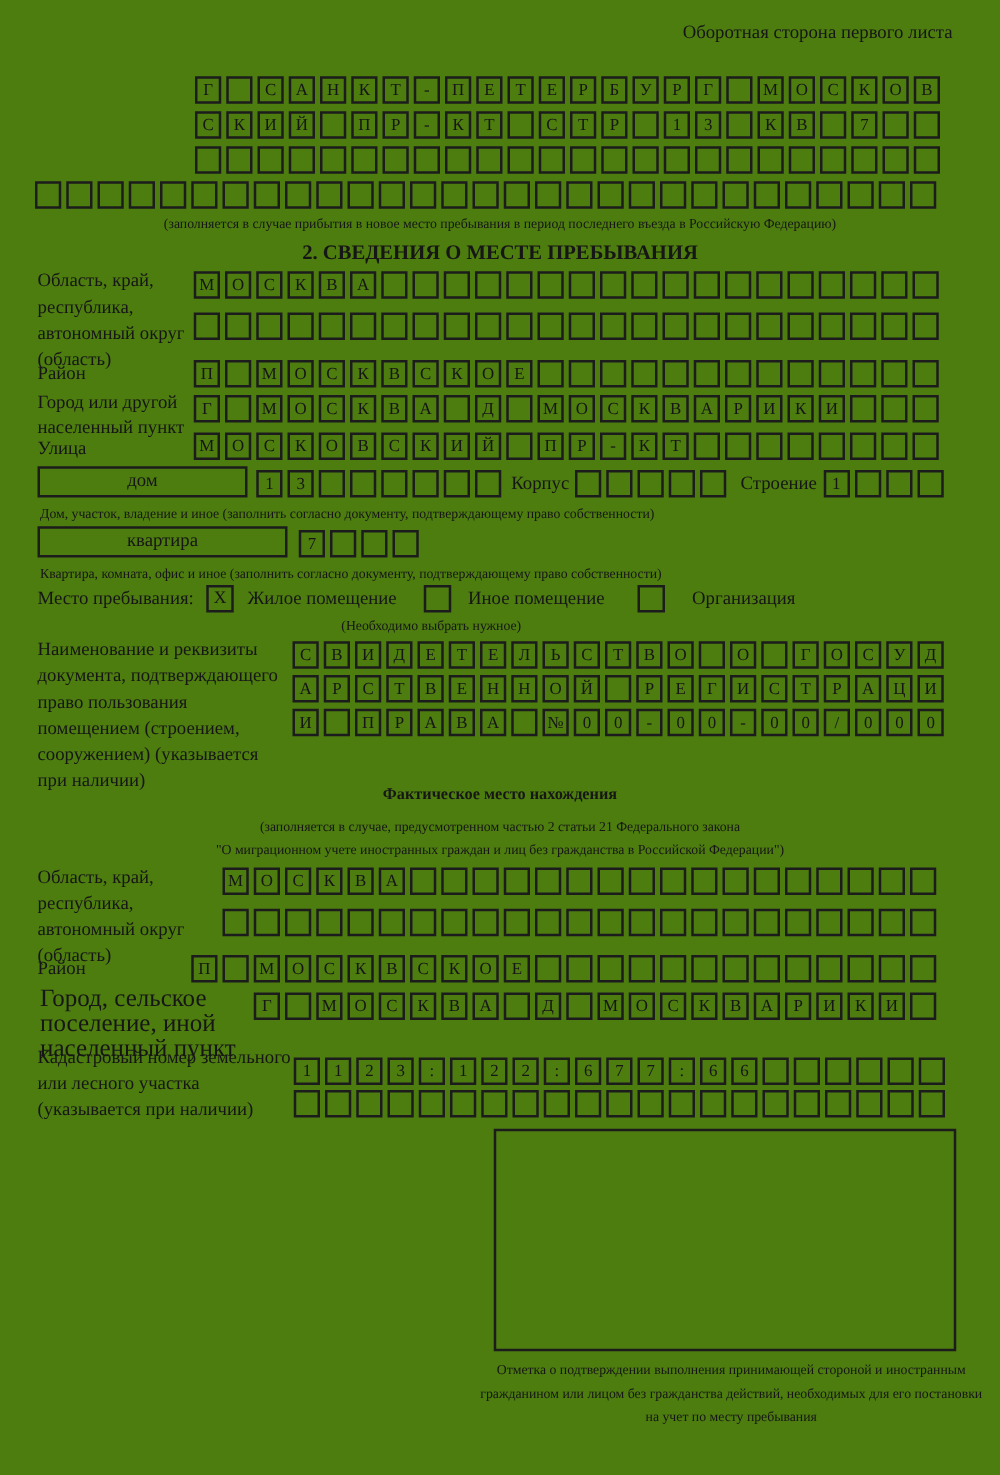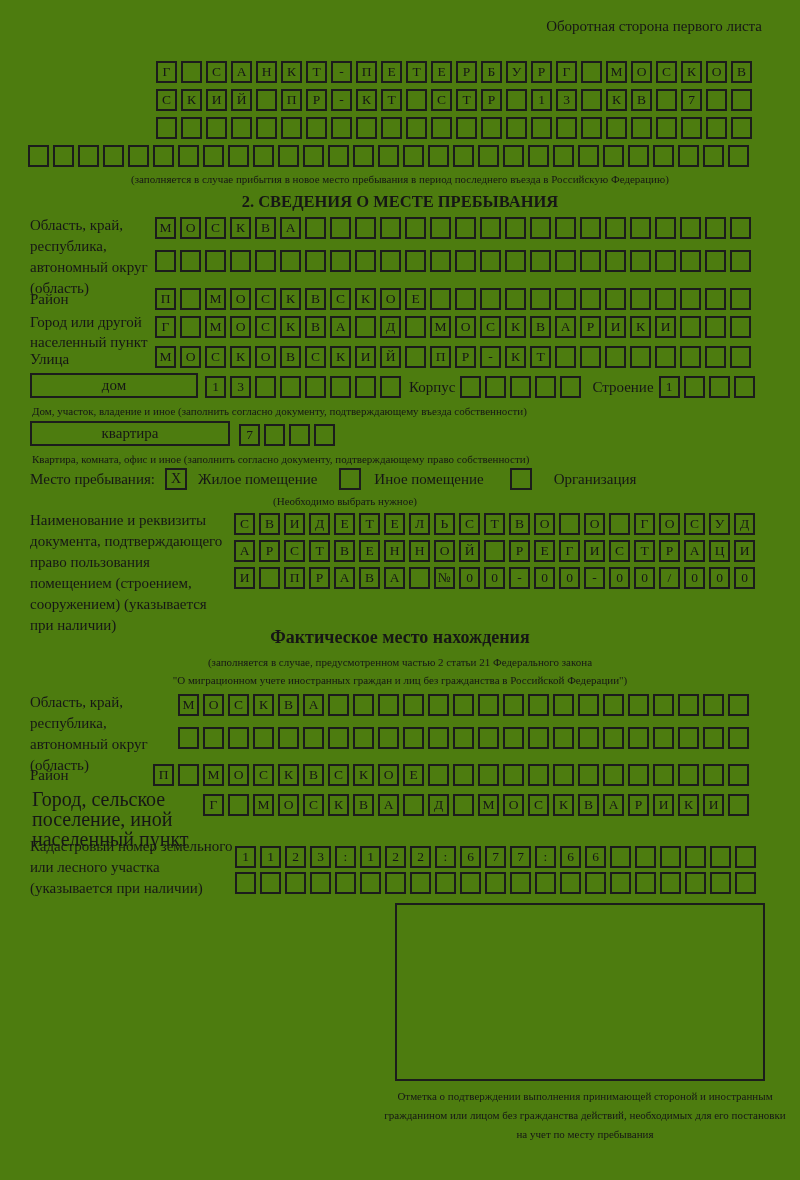--- a/index.html
+++ b/index.html
@@ -24,21 +24,21 @@
     border:2px solid #1c1c1c; height:25px;
     display:flex; align-items:center; justify-content:center; font-size:15px;
   }
   .checkbox {
     width:22px; height:22px; border:2px solid #1c1c1c;
     display:inline-flex; align-items:center; justify-content:center; font-size:14px;
   }
   .hrow { display:flex; align-items:flex-end; }
   .stamp-box { border:2px solid #1c1c1c; }
   .sec-title { font-size:16.5px; }
-  .fact-title { font-size:18px; }
+  .fact-title { font-size:13px; }
 </style>
 </head>
 <body>
 
 <div class="page">
 
   <div class="abs label" style="top:16px; right:38px;">Оборотная сторона первого листа</div>
 
   <div class="abs cellrow" style="left:156px; top:61px;">
       <span class="cell">Г</span>
@@ -312,21 +312,21 @@
         <span class="cell"></span>
       </div>
     <span class="label" style="margin-left:7px;">Строение</span>
     <div class="cellrow" style="margin-left:5px;">
         <span class="cell">1</span>
         <span class="cell"></span>
         <span class="cell"></span>
         <span class="cell"></span>
       </div>
   </div>
-  <div class="abs caption" style="left:32px; top:402px;">Дом, участок, владение и иное (заполнить согласно документу, подтверждающему въезда собственности)</div>
+  <div class="abs caption" style="left:32px; top:402px;">Дом, участок, владение и иное (заполнить согласно документу, подтверждающему право собственности)</div>
 
   <div class="abs hrow" style="left:30px; top:421px;">
     <div class="bigbox" style="width:200px;">квартира</div>
     <div class="cellrow" style="margin-left:9px;">
         <span class="cell">7</span>
         <span class="cell"></span>
         <span class="cell"></span>
         <span class="cell"></span>
       </div>
   </div>

